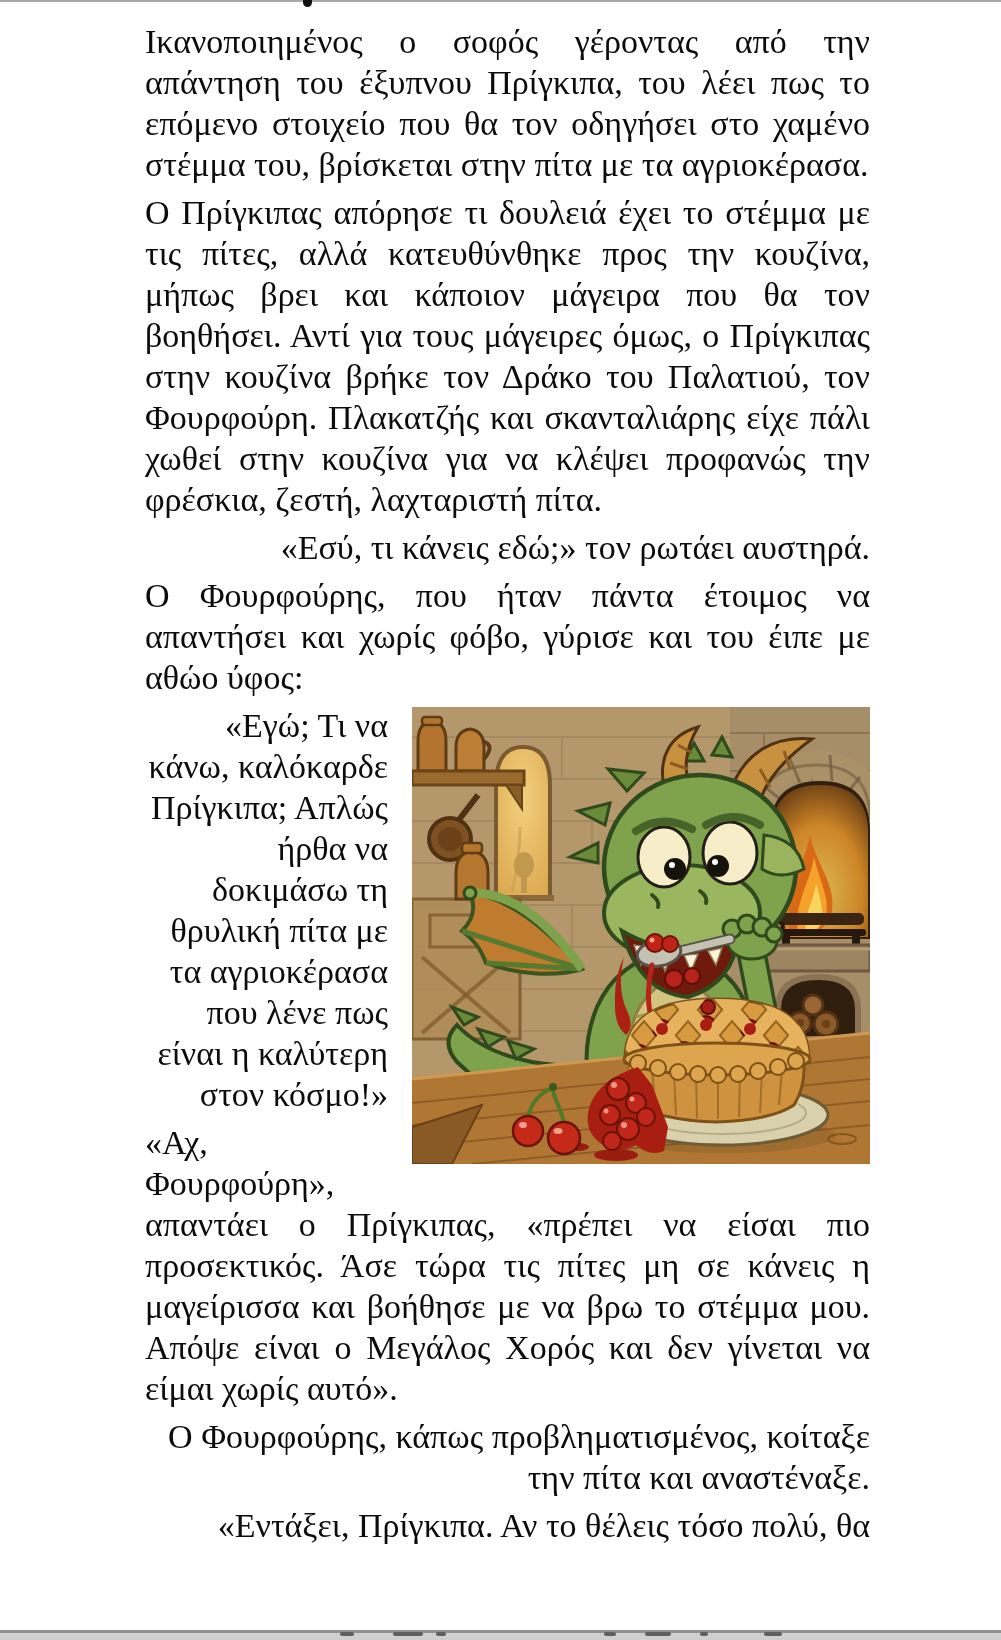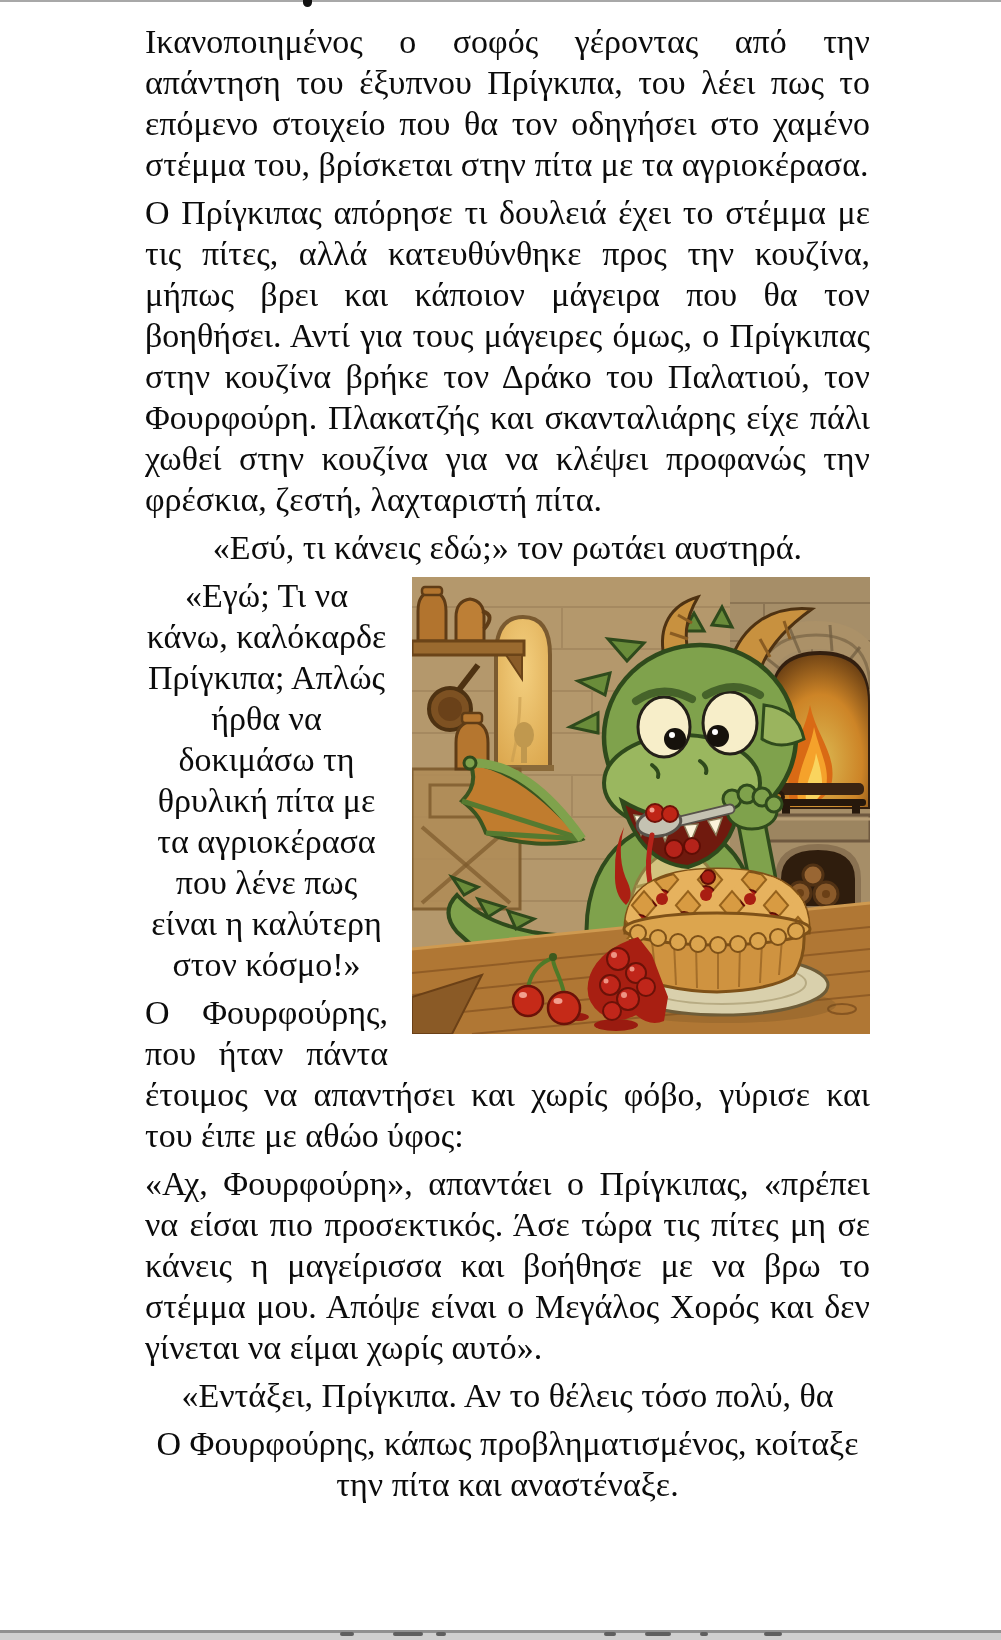--- a/index.html
+++ b/index.html
@@ -24,21 +24,21 @@
     position:absolute;
     left:0;top:0;
     padding:21px 131px 0 145px;
     width:725px;
     font-size:34px;
     line-height:41px;
     hyphens:none;
   }
   .p{margin:0 0 7px 0;}
   .just{text-align:justify;}
-  .left{text-align:center;}
+  .left{text-align:right;}
   .illu{
     float:right;
     width:458px;height:457px;
     margin:2px 0 6px 24px;
   }
   .illu svg{display:block;width:458px;height:457px;}
   
   .top-artifact{
     position:absolute;left:0;top:0;width:1001px;height:16px;
     pointer-events:none;
@@ -78,20 +78,22 @@
 
   <div class="top-artifact">
     <div class="hairline"></div>
     <div class="descender"></div>
   </div>
 
   <main class="content">
     <p class="p just">Ικανοποιημένος ο σοφός γέροντας από την απάντηση του έξυπνου Πρίγκιπα, του λέει πως το επόμενο στοιχείο που θα τον οδηγήσει στο χαμένο στέμμα του, βρίσκεται στην πίτα με τα αγριοκέρασα.</p>
     <p class="p just">Ο Πρίγκιπας απόρησε τι δουλειά έχει το στέμμα με τις πίτες, αλλά κατευθύνθηκε προς την κουζίνα, μήπως βρει και κάποιον μάγειρα που θα τον βοηθήσει. Αντί για τους μάγειρες όμως, ο Πρίγκιπας στην κουζίνα βρήκε τον Δράκο του Παλατιού, τον Φουρφούρη. Πλακατζής και σκανταλιάρης είχε πάλι χωθεί στην κουζίνα για να κλέψει προφανώς την φρέσκια, ζεστή, λαχταριστή πίτα.</p>
     <p class="p left">«Εσύ, τι κάνεις εδώ;» τον ρωτάει αυστηρά.</p>
+    <p class="p just">Ο Φουρφούρης, που ήταν πάντα έτοιμος να απαντήσει και χωρίς φόβο, γύρισε και του έιπε με αθώο ύφος:</p>
+
     <p class="p left">
       <span class="illu" role="img" aria-label="Καρτούν πράσινος δράκος σε μεσαιωνική πέτρινη κουζίνα τρώει με κουτάλι κερασόπιτα με πλεχτή κρούστα πάνω σε πιάτο, δίπλα σε αναμμένο πέτρινο φούρνο με φωτιά· ράφι με κανάτες, τοξωτό παράθυρο και κεράσια πάνω στο ξύλινο τραπέζι.">
         <svg viewBox="0 0 458 457" xmlns="http://www.w3.org/2000/svg">
           <defs>
             <radialGradient id="winglow" cx="50%" cy="35%" r="75%">
               <stop offset="0%" stop-color="#f3cf7f"></stop>
                 <stop offset="100%" stop-color="#dca84f"></stop>
             </radialGradient>
             <radialGradient id="fireglow" cx="50%" cy="70%" r="80%">
               <stop offset="0%" stop-color="#f9d45e"></stop>
@@ -404,25 +406,23 @@
             <circle cx="141" cy="380" r="4" fill="#3d5a1e"></circle>
             <circle cx="116" cy="424" r="15" fill="#c52a18" stroke="#6b1208" stroke-width="2.5"></circle>
             <circle cx="152" cy="431" r="16" fill="#c52a18" stroke="#6b1208" stroke-width="2.5"></circle>
             <ellipse cx="111" cy="418" rx="4" ry="3" fill="#f2a08f"></ellipse>
             <ellipse cx="146" cy="424" rx="4.5" ry="3" fill="#f2a08f"></ellipse>
           </g>
         </svg>
       </span><span>«Εγώ; Τι να κάνω, καλόκαρδε Πρίγκιπα; Απλώς ήρθα να δοκιμάσω τη θρυλική πίτα με τα αγριοκέρασα που λένε πως είναι η καλύτερη στον κόσμο!»</span>
     </p>
 
-    <p class="p just">Ο Φουρφούρης, που ήταν πάντα έτοιμος να απαντήσει και χωρίς φόβο, γύρισε και του έιπε με αθώο ύφος:</p>
-
     <p class="p just">«Αχ, Φουρφούρη», απαντάει ο Πρίγκιπας, «πρέπει να είσαι πιο προσεκτικός. Άσε τώρα τις πίτες μη σε κάνεις η μαγείρισσα και βοήθησε με να βρω το στέμμα μου. Απόψε είναι ο Μεγάλος Χορός και δεν γίνεται να είμαι χωρίς αυτό».</p>
+    <p class="p left">Ο Φουρφούρης, κάπως προβληματισμένος, κοίταξε την πίτα και αναστέναξε.</p>
     <p class="p left">«Εντάξει, Πρίγκιπα. Αν το θέλεις τόσο πολύ, θα</p>
-    <p class="p left">Ο Φουρφούρης, κάπως προβληματισμένος, κοίταξε την πίτα και αναστέναξε.</p>
   </main>
 
   <div class="bottom-artifact">
     <div class="edge"></div>
     <span class="smudge s1"></span>
     <span class="smudge s2"></span>
     <span class="smudge s3"></span>
     <span class="smudge s4"></span>
     <span class="smudge s5"></span>
     <span class="smudge s6"></span>

